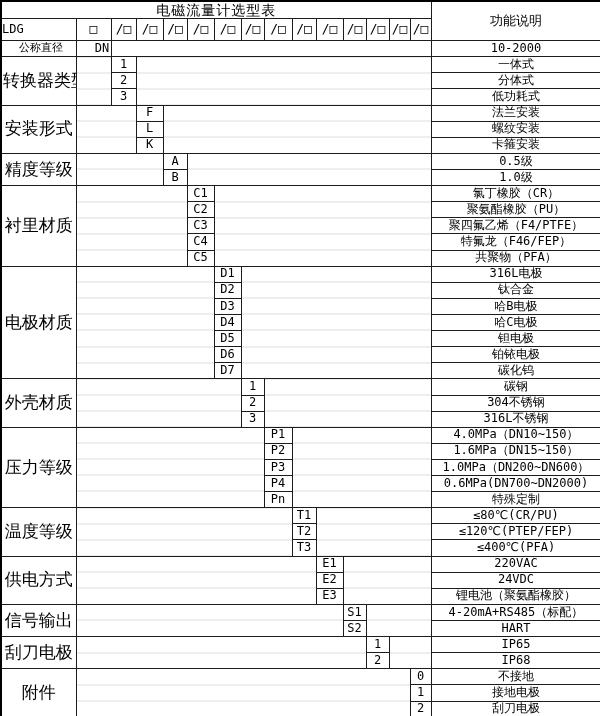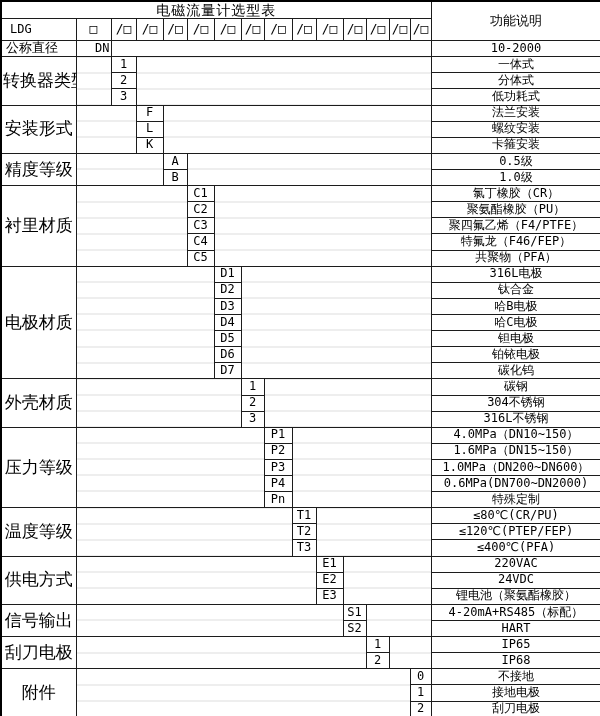--- a/index.html
+++ b/index.html
@@ -5,25 +5,25 @@
   html,body{margin:0;padding:0;background:#fff;}
   body{width:600px;height:716px;overflow:hidden;}
   table{border-collapse:collapse;table-layout:fixed;width:600px;border:2px solid #000;}
   td{border:1px solid #1c1c1c;padding:0 1px;font:12px/1.15 "DejaVu Sans Mono","DejaVu Sans",sans-serif;
      color:#000;text-align:center;white-space:nowrap;overflow:hidden;}
   tr.h-title{height:17px;}
   tr.h-box{height:22px;}
   tr.h-data{height:16.12px;}
   td.title{font-weight:normal;font-size:14px;letter-spacing:1px;}
   td.fnhead{font-weight:normal;font-size:13px;}
-  td.model{text-align:left;padding-left:8px;}
-  td.dncode{text-align:right;padding-left:18px;}
+  td.model{text-align:left;padding-left:0;}
+  td.dncode{text-align:center;padding-left:18px;}
   td.boxcell{font-size:13px;}
   td.label{font-size:17px;}
-  td.label-left{text-align:left;padding-left:4px;font-size:13px;margin-top:24px;}
+  td.label-left{text-align:left;padding-left:17px;font-size:11px;margin-top:24px;}
   td.filler{background:repeating-linear-gradient(to bottom,#fff 0px,#fff 15.12px,#dcdcdc 15.12px,#dcdcdc 16.12px);}
 </style>
 </head>
 <body>
 
 <table>
   <colgroup>
       <col style="width: 75px;">
       <col style="width: 35px;">
       <col style="width: 25px;">

